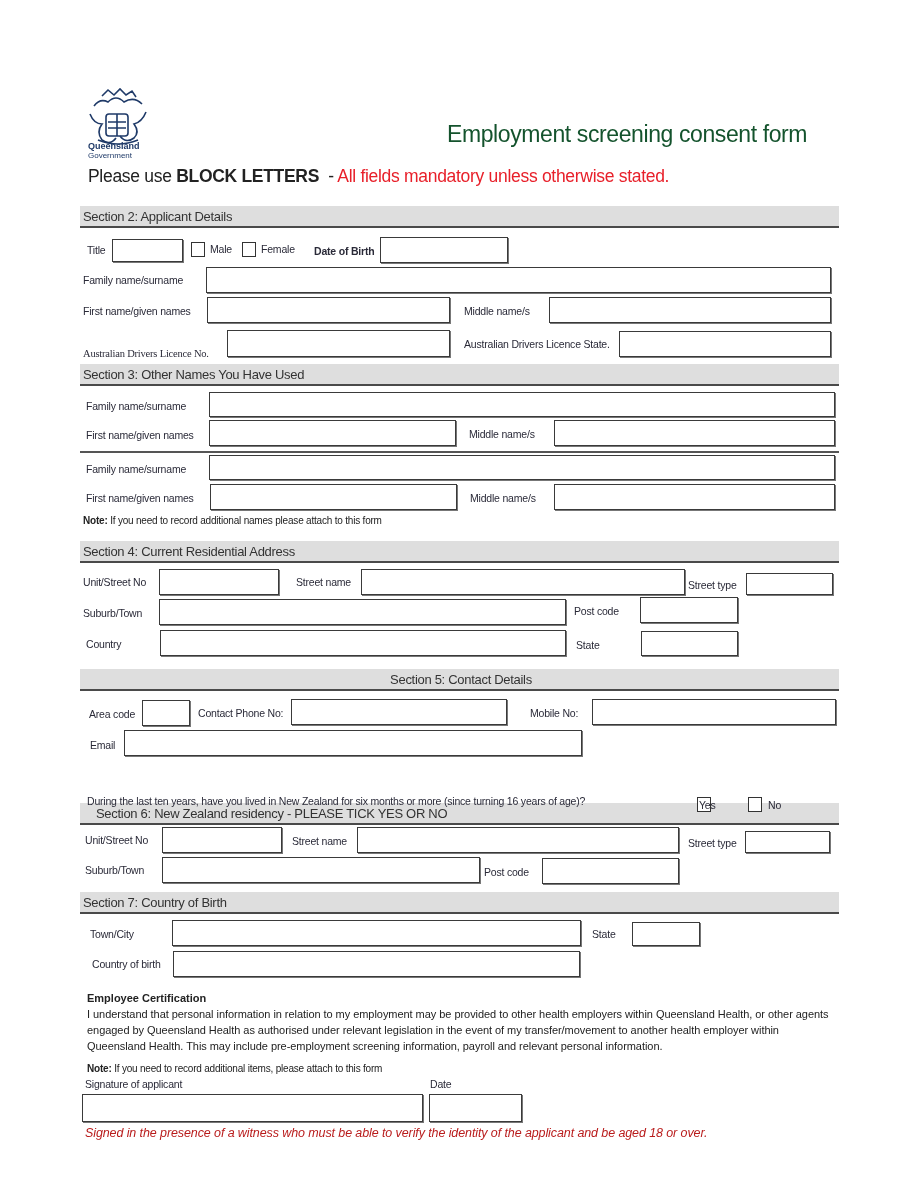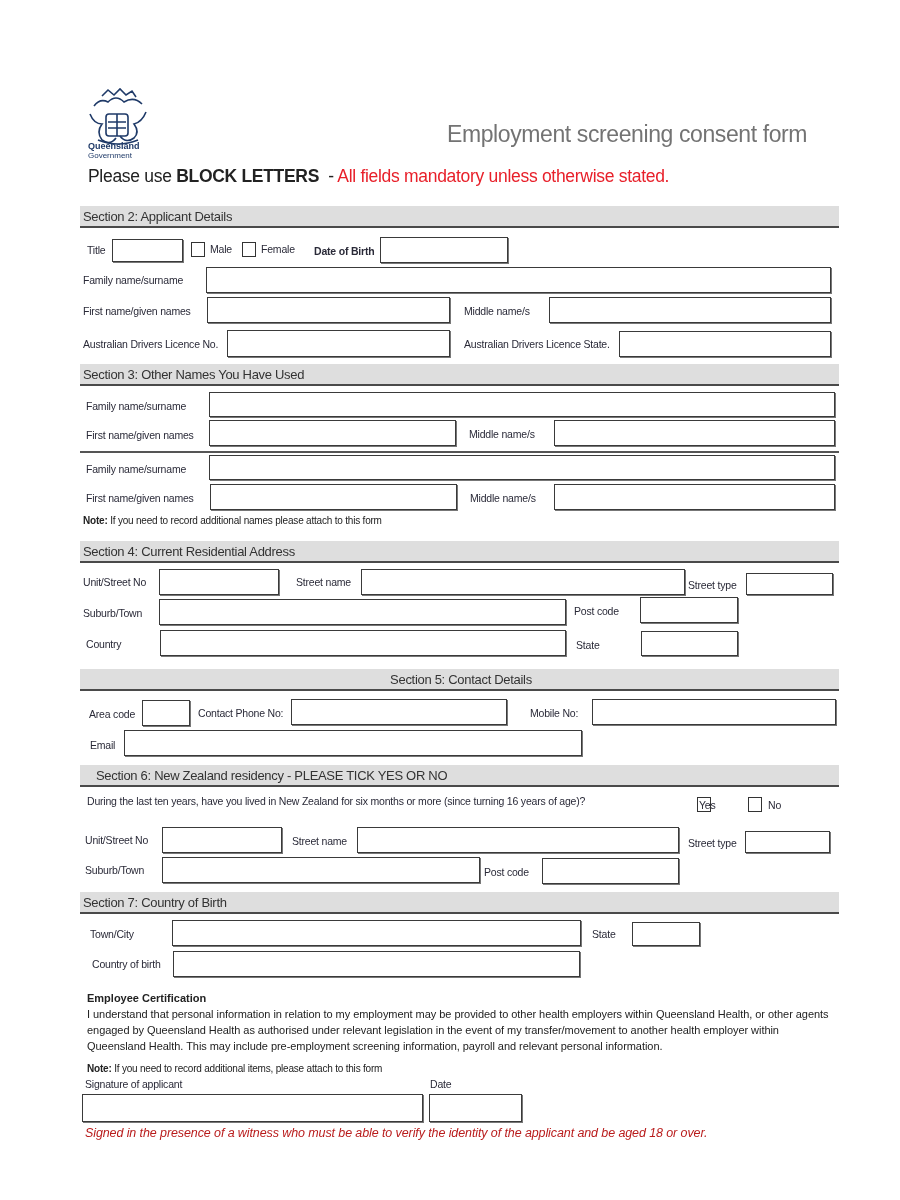--- a/index.html
+++ b/index.html
@@ -6,21 +6,21 @@
   html, body { width: 900px; height: 1200px; background: #ffffff; overflow: hidden; }
   body { position: relative; font-family: "Liberation Sans", sans-serif; color: #1d1d1d; }
   .lbl { position: absolute; font-size: 10.5px; color: #2a2a38; letter-spacing: -0.2px; white-space: nowrap; font-weight: normal; }
   .box { position: absolute; border: 1.6px solid #3a3a3a; background: #fff; box-shadow: 1px 1px 0 #777; }
   .chk { position: absolute; width: 14px; height: 15px; border: 1.4px solid #333; background: #fff; }
   .sec { position: absolute; left: 80px; width: 759px; height: 22px; background: #dedede; border-bottom: 2px solid #4a4a4a; font-size: 13px; color: #333; padding-left: 3px; line-height: 21px; letter-spacing: -0.3px; }
   .divider { position: absolute; left: 80px; width: 759px; height: 0; border-top: 2px solid #555; }
   .logo { position: absolute; left: 80px; top: 86px; width: 76px; height: 76px; }
   .logo-t1 { position: absolute; left: 88px; top: 141px; font-size: 9px; font-weight: bold; color: #1f3a68; }
   .logo-t2 { position: absolute; left: 88px; top: 151px; font-size: 8px; color: #1f3a68; }
-  .title { position: absolute; left: 447px; top: 121px; font-size: 23px; color: #737373; letter-spacing: -0.4px; }
+  .title { position: absolute; left: 447px; top: 121px; font-size: 23px; color: #14532d; letter-spacing: -0.4px; }
   .instr { position: absolute; left: 88px; top: 166px; font-size: 17.5px; color: #222; white-space: nowrap; letter-spacing: -0.3px; }
   .instr b { font-weight: bold; }
   .instr .red { color: #e8202a; }
   .note { position: absolute; font-size: 10px; color: #222; white-space: nowrap; letter-spacing: -0.2px; }
   .cert-h { position: absolute; left: 87px; top: 992px; font-size: 11px; font-weight: bold; color: #222; }
   .cert-p { position: absolute; left: 87px; top: 1006px; width: 750px; font-size: 11px; line-height: 16px; color: #222; letter-spacing: -0.05px; }
   .witness { position: absolute; left: 85px; top: 1126px; font-size: 12.5px; font-style: italic; color: #b91c1c; white-space: nowrap; letter-spacing: -0.1px; }
 </style>
 </head>
 <body>
@@ -59,21 +59,21 @@
 <div class="box" style="left:380px; top:237px; width:128px; height:26px;"></div>
 
 <div class="lbl" style="left:83px; top:274px;">Family name/surname</div>
 <div class="box" style="left:206px; top:267px; width:625px; height:26px;"></div>
 
 <div class="lbl" style="left:83px; top:305px;">First name/given names</div>
 <div class="box" style="left:207px; top:297px; width:243px; height:26px;"></div>
 <div class="lbl" style="left:464px; top:305px;">Middle name/s</div>
 <div class="box" style="left:549px; top:297px; width:282px; height:26px;"></div>
 
-<div class="lbl" style="left:83px; top:338px;">Australian Drivers Licence No.</div>
+<div class="lbl" style="left:83px; top:348px;font-family:Liberation Serif, serif;">Australian Drivers Licence No.</div>
 <div class="box" style="left:227px; top:330px; width:223px; height:27px;"></div>
 <div class="lbl" style="left:464px; top:338px;">Australian Drivers Licence State.</div>
 <div class="box" style="left:619px; top:331px; width:212px; height:26px;"></div>
 
 <div class="sec" style="top:364px;">Section 3: Other Names You Have Used</div>
 
 <div class="lbl" style="left:86px; top:400px;">Family name/surname</div>
 <div class="box" style="left:209px; top:392px; width:626px; height:25px;"></div>
 <div class="lbl" style="left:86px; top:429px;">First name/given names</div>
 <div class="box" style="left:209px; top:420px; width:247px; height:26px;"></div>
@@ -115,21 +115,21 @@
 <div class="lbl" style="left:89px; top:708px;">Area code</div>
 <div class="box" style="left:142px; top:700px; width:48px; height:26px;"></div>
 <div class="lbl" style="left:198px; top:707px;">Contact Phone No:</div>
 <div class="box" style="left:291px; top:699px; width:216px; height:26px;"></div>
 <div class="lbl" style="left:530px; top:707px;">Mobile No:</div>
 <div class="box" style="left:592px; top:699px; width:244px; height:26px;"></div>
 
 <div class="lbl" style="left:90px; top:739px;">Email</div>
 <div class="box" style="left:124px; top:730px; width:458px; height:26px;"></div>
 
-<div class="sec" style="top:765px;padding-left:16px;">Section 6: New Zealand residency - PLEASE TICK YES OR NO</div>
+<div class="sec" style="top:803px;padding-left:16px;">Section 6: New Zealand residency - PLEASE TICK YES OR NO</div>
 
 <div class="lbl" style="left:87px; top:795px;">During the last ten years, have you lived in New Zealand for six months or more (since turning 16 years of age)?</div>
 <div class="chk" style="left:697px; top:797px;"></div>
 <div class="lbl" style="left:699px; top:799px;">Yes</div>
 <div class="chk" style="left:748px; top:797px;"></div>
 <div class="lbl" style="left:768px; top:799px;">No</div>
 
 <div class="lbl" style="left:85px; top:834px;">Unit/Street No</div>
 <div class="box" style="left:162px; top:827px; width:120px; height:26px;"></div>
 <div class="lbl" style="left:292px; top:835px;">Street name</div>

